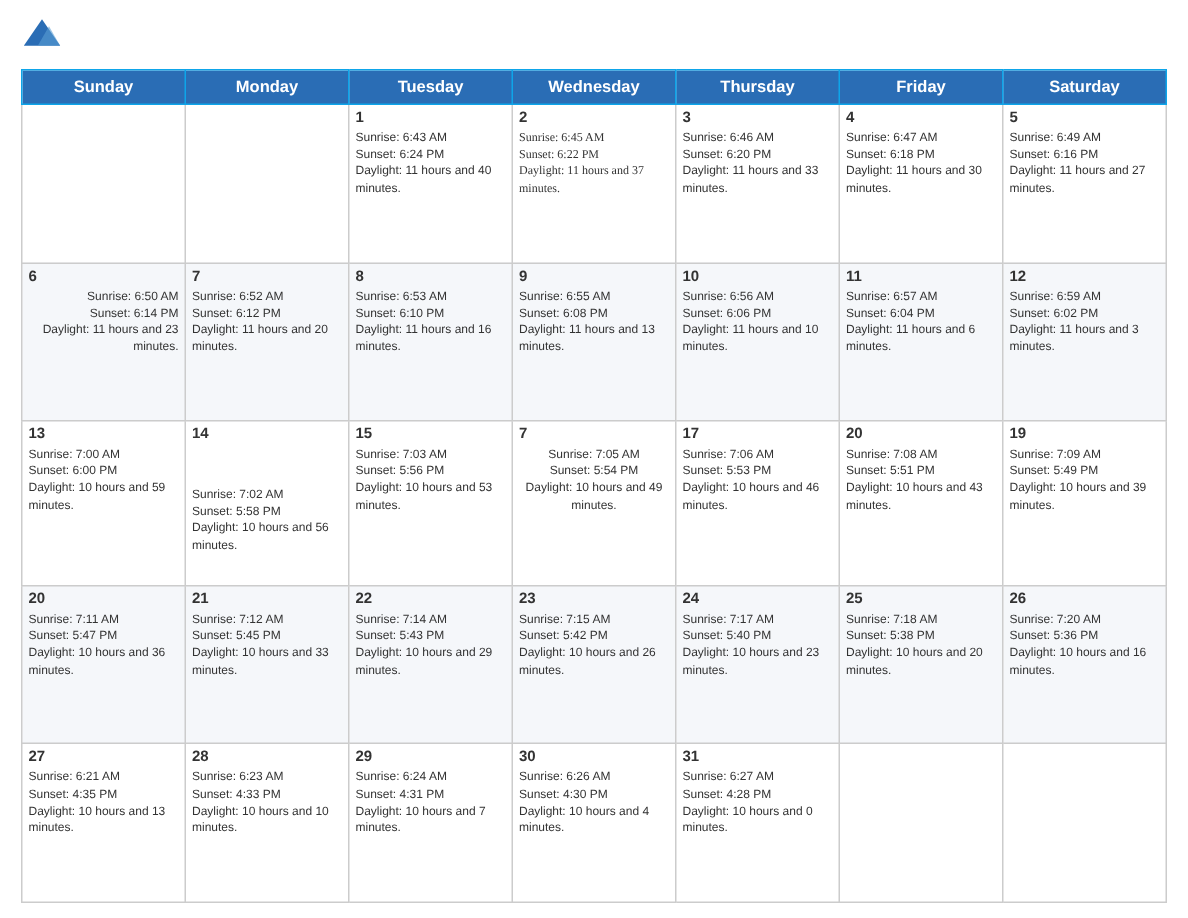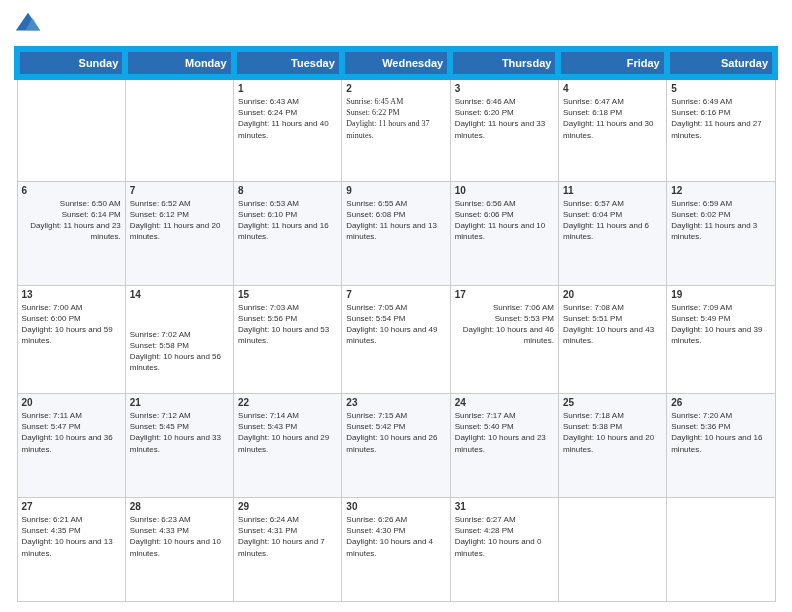--- a/index.html
+++ b/index.html
@@ -63,22 +63,22 @@
       width: 100%;
       border-collapse: collapse;
       flex: 1;
     }
     .calendar-table th {
       background-color: #2a6db5;
       color: #fff;
       font-size: 11px;
       font-weight: bold;
       padding: 5px 4px;
-      text-align: right;
-      border: 6px solid #0ea5e9;
+      text-align: center;
+      border: 1px solid #0ea5e9;
     }
     .calendar-table td {
       border: 1px solid #ccc;
       vertical-align: top;
       padding: 3px 4px;
       font-size: 8.5px;
       color: #333;
       width: 14.28%;
       height: 88px;
     }
@@ -233,27 +233,27 @@
 Daylight: 10 hours and 56 minutes.</div>
           </td>
           <td>
             <span class="day-number">15</span>
             <div class="day-info" style="white-space: pre-line;">Sunrise: 7:03 AM
 Sunset: 5:56 PM
 Daylight: 10 hours and 53 minutes.</div>
           </td>
           <td>
             <span class="day-number">7</span>
-            <div class="day-info" style="white-space: pre-line;">Sunrise: 7:05 AM
+            <div class="day-info" style="white-space: pre-line; text-align: center;">Sunrise: 7:05 AM
 Sunset: 5:54 PM
 Daylight: 10 hours and 49 minutes.</div>
           </td>
           <td>
             <span class="day-number">17</span>
-            <div class="day-info" style="white-space: pre-line; text-align: right;">Sunrise: 7:06 AM
+            <div class="day-info" style="white-space: pre-line;">Sunrise: 7:06 AM
 Sunset: 5:53 PM
 Daylight: 10 hours and 46 minutes.</div>
           </td>
           <td>
             <span class="day-number">20</span>
             <div class="day-info" style="white-space: pre-line;">Sunrise: 7:08 AM
 Sunset: 5:51 PM
 Daylight: 10 hours and 43 minutes.</div>
           </td>
           <td>

